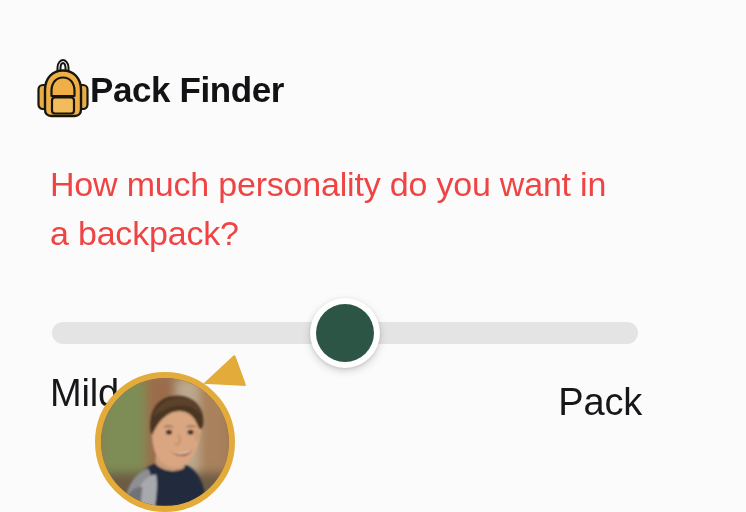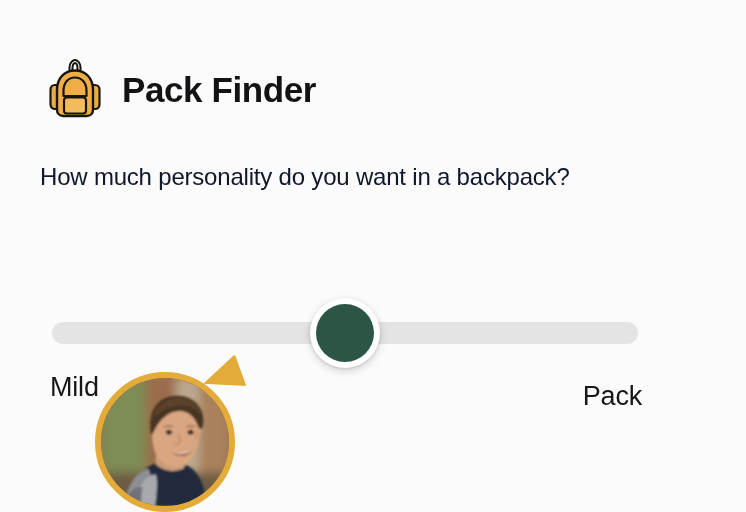--- a/index.html
+++ b/index.html
@@ -13,49 +13,48 @@
   body {
     background:#FBFBFC;
     font-family:"Liberation Sans", sans-serif;
     position:relative;
     -webkit-font-smoothing:antialiased;
   }
 
   
   .brand {
     position:absolute;
-    left:48px;
+    left:36px;
     top:58px;
     display:flex;
     align-items:center;
-    gap:20px;
   }
   .brand-icon {
     width:54px;
     height:62px;
     display:block;
   }
   .brand-title {
     font-size:35px;
     font-weight:bold;
     letter-spacing:-0.4px;
     color:#131316;
     line-height:1;
   }
 
   
   .question {
     position:absolute;
-    left:40px;
+    left:50px;
     top:160px;
     width:560px;
-    font-size:24px;
+    font-size:34px;
     font-weight:400;
     line-height:1.45;
-    color:#0f172a;
+    color:#ef4444;
     letter-spacing:-0.2px;
   }
 
   
   .slider-wrap {
     position:absolute;
     left:52px;
     top:310px;
     width:586px;
     height:46px;
@@ -86,21 +85,21 @@
   .slider-thumb-inner {
     width:58px;
     height:58px;
     border-radius:50%;
     background:#2C5546;
   }
 
   
   .slider-label {
     position:absolute;
-    font-size:27px;
+    font-size:38px;
     font-weight:400;
     color:#17171A;
     letter-spacing:-0.2px;
     line-height:1;
   }
   .slider-label.min { left:50px; top:374px; }
   .slider-label.max { right:104px; top:383px; }
 
   
   .avatar-bubble {

